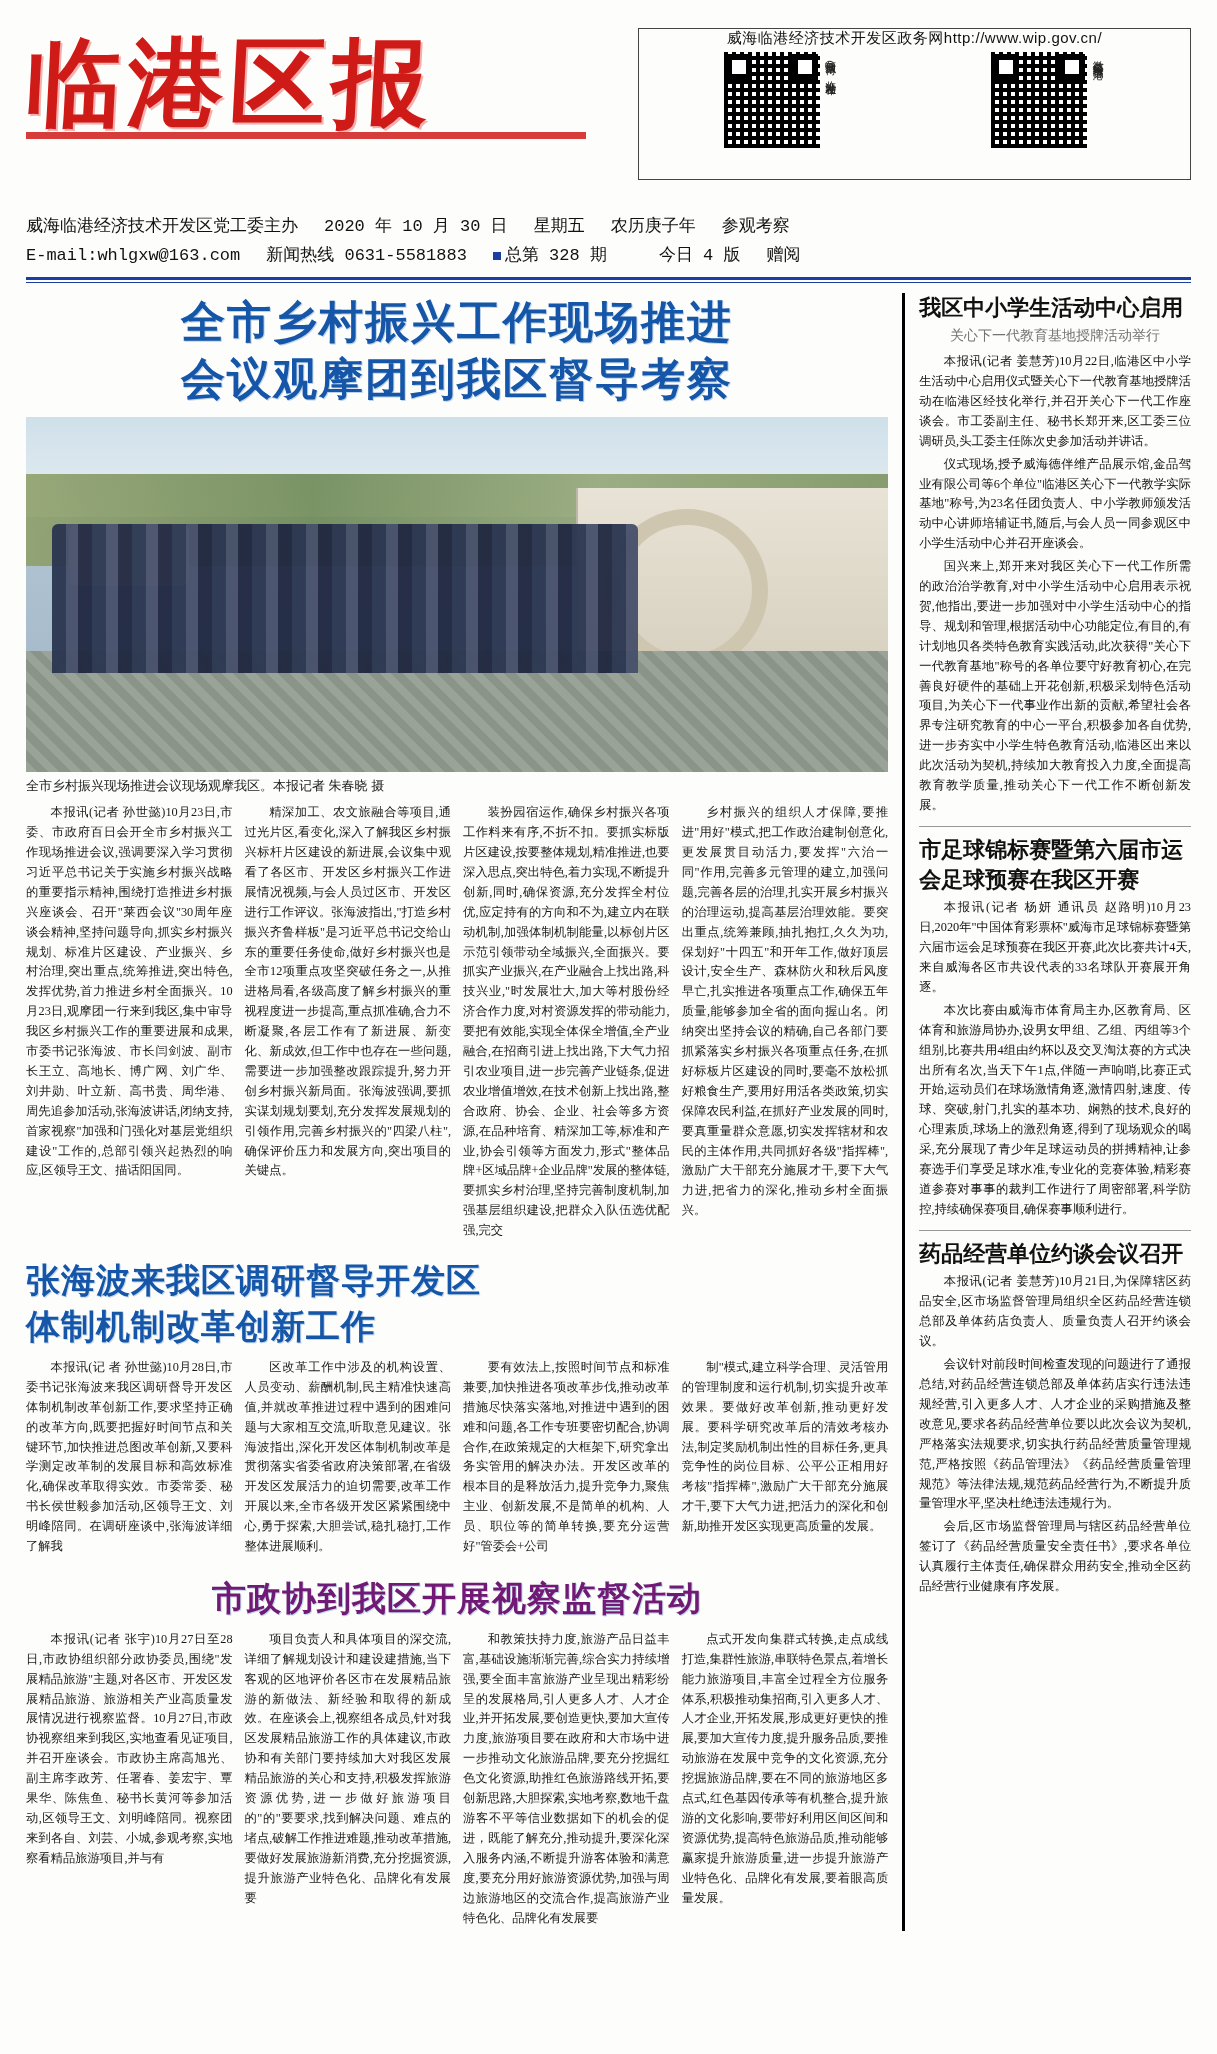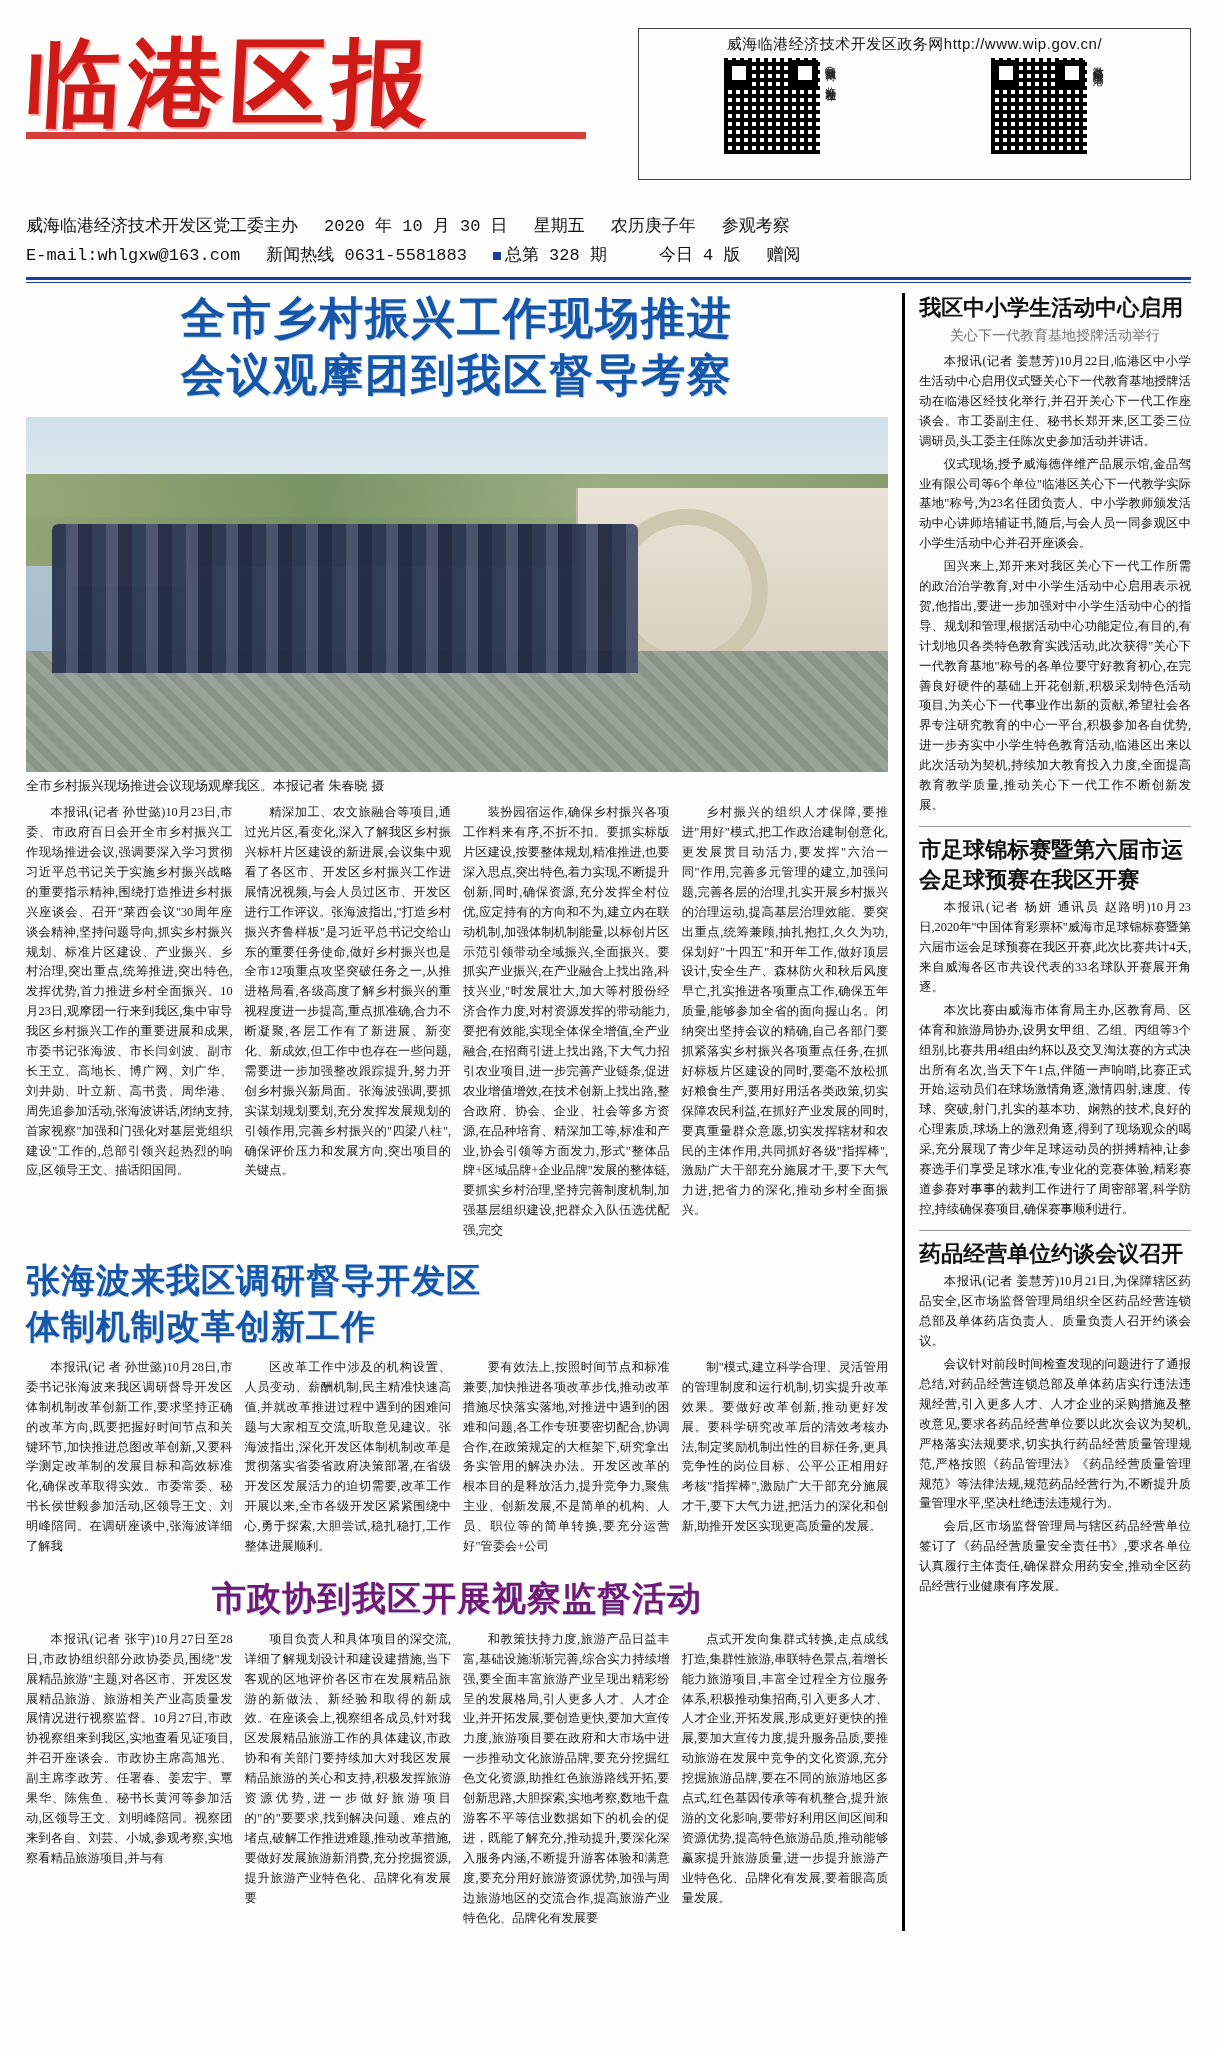--- a/index.html
+++ b/index.html
@@ -32,21 +32,21 @@
     line-height:1.15;
     text-shadow:2px 2px 0 #f3b0ae;
     transform:skewX(-3deg);
     white-space:nowrap;
   }
   .logo-underline{
     height:7px;background:#cf1b17;width:560px;margin-top:-6px;opacity:.85;
   }
   .mast-right{
     width:560px;border:1px solid #444;box-sizing:border-box;
-    padding:6px 8px 4px 8px;height:152px;position:relative;
+    padding:0 8px 4px 8px;height:152px;position:relative;
   }
   .mast-right .site{
     font-size:15px;font-family:"Liberation Sans",sans-serif;
     text-align:center;letter-spacing:.5px;margin-bottom:4px;
   }
   .qr-row{display:flex;justify-content:space-around;align-items:flex-start;}
   .qr-box{display:flex;align-items:flex-start;}
   .qr{
     width:96px;height:96px;
     background:
@@ -77,21 +77,21 @@
   .sq{display:inline-block;width:8px;height:8px;background:#1a3fa0;margin-right:4px;}
   .rule-thick{border-top:3px solid #1a3fa0;margin-top:6px;}
   .rule-thin{border-top:1px solid #1a3fa0;margin-top:2px;}
   
   .content{display:flex;margin-top:10px;}
   .left{width:880px;padding-right:14px;box-sizing:border-box;}
   .right{width:290px;border-left:3px solid #000000;padding-left:14px;box-sizing:border-box;}
   
   .headline-main{
     color:#1556a8;
-    font-family:Liberation Mono, monospace;
+    font-family:Liberation Sans, sans-serif;
     font-weight:700;
     font-size:44px;
     line-height:1.3;
     text-align:center;
     letter-spacing:2px;
     text-shadow:1px 1px 0 #bcd2ea;
   }
   .photo{
     margin-top:10px;width:100%;height:355px;position:relative;overflow:hidden;
     background:linear-gradient(#b8cbd8,#9fb4c4);

